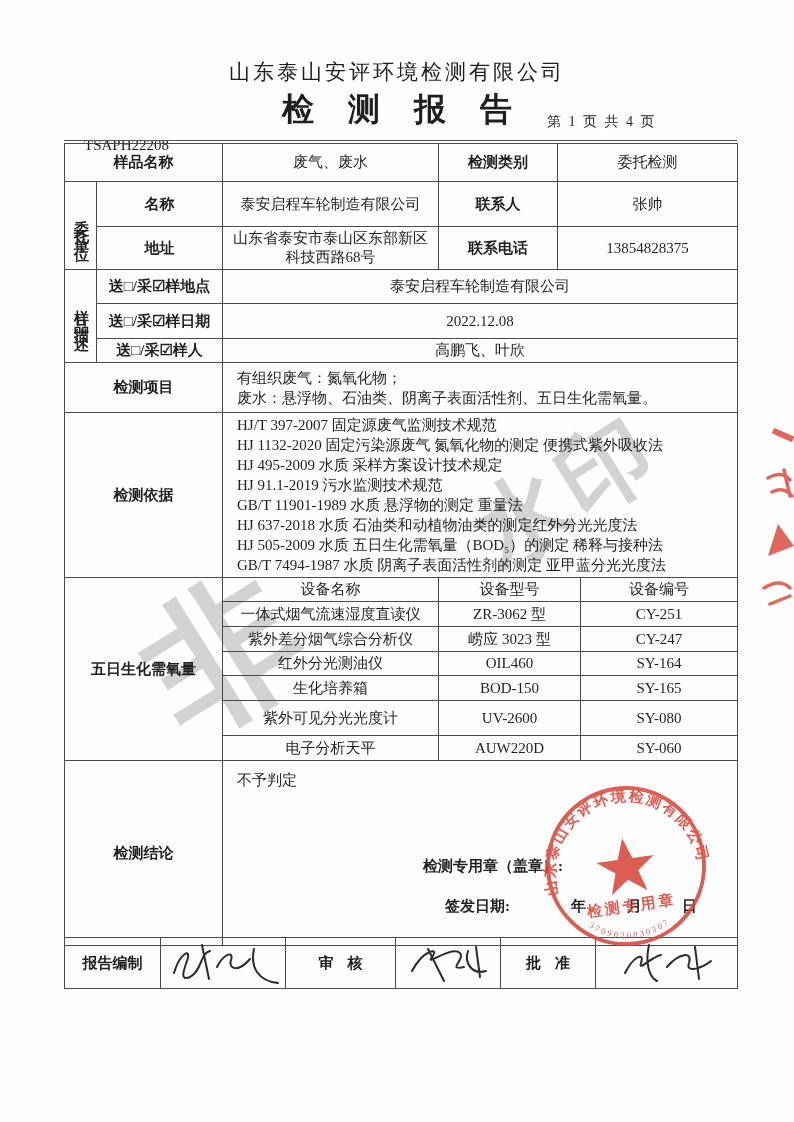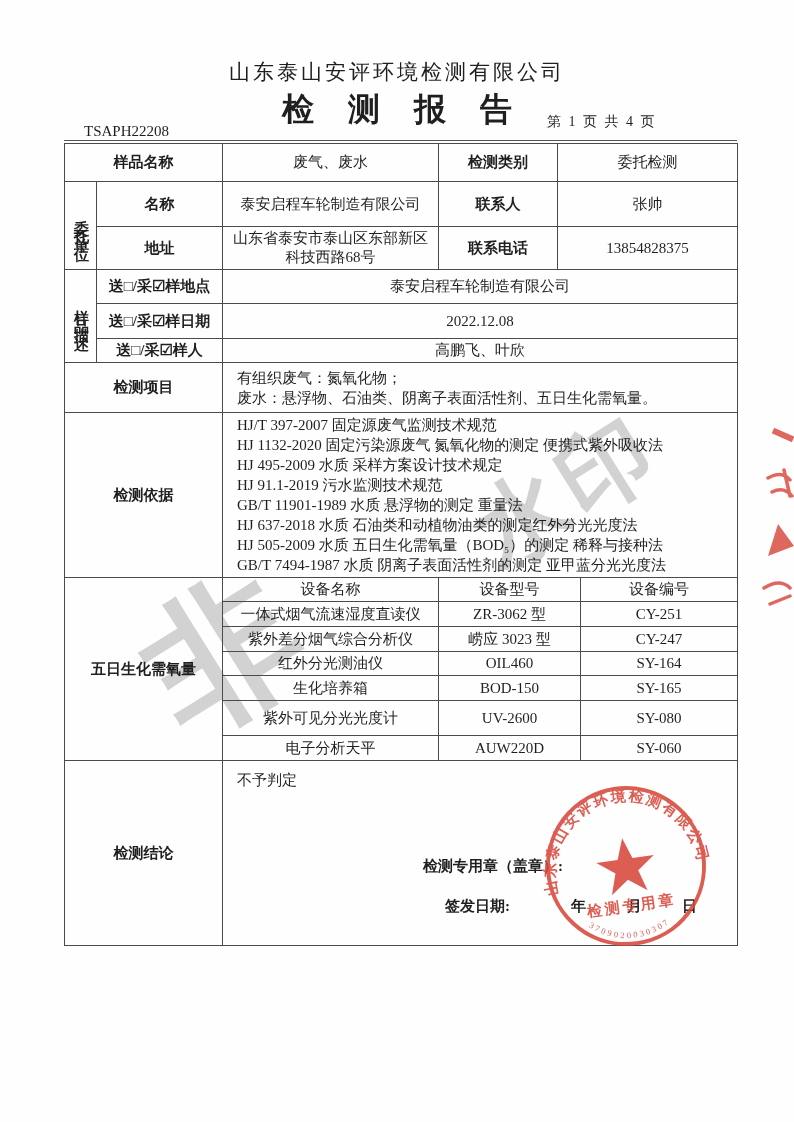--- a/index.html
+++ b/index.html
@@ -2,21 +2,21 @@
 <html><head>
 <meta charset="utf-8">
 <style>
   html,body{margin:0;padding:0;background:#e8e8e8;}
   .page{position:relative;width:794px;height:1122px;background:#fefefe;margin:0 auto;
         font-family:"Liberation Serif","DejaVu Serif",serif;color:#1f1f1f;overflow:hidden;}
   .abs{position:absolute;}
   .company-title{top:58px;left:0;width:100%;text-align:center;font-size:21px;letter-spacing:3px;font-weight:500;}
   .report-title{top:88px;left:0;width:100%;text-align:center;font-size:32px;font-weight:bold;letter-spacing:34px;text-indent:34px;}
   .page-info{top:113px;left:547px;font-size:14px;letter-spacing:2px;}
-  .report-no{top:123px;left:84px;font-size:15px;}
+  .report-no{top:137px;left:84px;font-size:15px;}
   .head-rule{top:140px;left:64px;width:673px;height:1px;background:#555;}
   table.main{position:absolute;top:143px;left:64px;border-collapse:collapse;table-layout:fixed;width:673px;}
   table.main td{border:1px solid #4a4a4a;font-size:15px;text-align:center;vertical-align:middle;padding:2px 4px;
         word-break:break-all;}
   .lbl{font-weight:bold;margin-left:41px;}
   .vlabel{font-weight:bold;line-height:1.45;padding:0;}
   .leftalign{text-align:left;padding-left:10px;}
   .lines div{line-height:20px;text-align:left;}
   table.footer{position:absolute;top:937px;left:64px;border-collapse:collapse;table-layout:fixed;width:673px;}
   table.footer td{border:1px solid #4a4a4a;font-size:15px;text-align:center;vertical-align:middle;height:46px;}
@@ -155,20 +155,52 @@
           <span style="left:0">签发日期:</span>
           <span style="left:126px">年</span>
           <span style="left:182px">月</span>
           <span style="left:237px">日</span>
         </div>
       </td>
     </tr>
   </tbody>
     </table>
 
+  <table class="footer">
+    <colgroup>
+        <col style="width:96px">
+        <col style="width:125px">
+        <col style="width:110px">
+        <col style="width:105px">
+        <col style="width:95px">
+        <col style="width:142px">
+      </colgroup>
+    <tbody>
+        <tr>
+      <td class="lbl">报告编制</td>
+      <td>
+        <svg class="sig-svg" width="130" height="44" viewBox="0 0 130 44">
+          <path d="M12 34 C18 14, 30 8, 25 22 C21 33, 18 42, 28 38 C40 32, 38 14, 48 12 M40 6 L47 40 M55 28 C62 14, 72 12, 69 21 C66 30, 76 34, 88 20 M92 10 C88 28, 96 42, 116 44" fill="none" stroke="#2a2a2a" stroke-width="2" stroke-linecap="round"></path>
+        </svg>
+      </td>
+      <td class="lbl sp2">审核</td>
+      <td>
+        <svg class="sig-svg" width="100" height="44" viewBox="0 0 100 44">
+          <path d="M14 32 C26 10, 42 8, 34 18 C26 28, 54 6, 62 14 C68 20, 48 32, 66 28 M30 10 L46 42 M70 12 C66 24, 74 36, 88 32 M78 8 L82 38" fill="none" stroke="#2a2a2a" stroke-width="2" stroke-linecap="round"></path>
+        </svg>
+      </td>
+      <td class="lbl sp2">批准</td>
+      <td>
+        <svg class="sig-svg" width="120" height="44" viewBox="0 0 120 44">
+          <path d="M18 34 C26 18, 38 12, 34 24 C31 33, 44 18, 54 16 M42 6 C38 24, 42 38, 50 42 M60 28 C72 14, 86 12, 82 24 C78 34, 94 30, 104 22 M88 8 L92 40" fill="none" stroke="#2a2a2a" stroke-width="2" stroke-linecap="round"></path>
+        </svg>
+      </td>
+    </tr>
+  </tbody>
+    </table>
 
   <svg class="abs stamp-svg" width="172" height="172" viewBox="0 0 172 172" style="transform:rotate(-8deg);">
     <defs>
       <path id="arcTop" d="M 16 110 A 72 72 0 1 1 156 110"></path>
       <path id="arcBot" d="M 34 134 A 68 68 0 0 0 138 134"></path>
     </defs>
     <circle cx="86" cy="86" r="78" fill="none" stroke="#d8483c" stroke-width="4"></circle>
     <polygon fill="#d8483c" points="86,58 93.5,79 115,79 97.5,92 104,113 86,100 68,113 74.5,92 57,79 78.5,79"></polygon>
     <text fill="#d8483c" font-size="15" font-weight="bold" letter-spacing="2" font-family="Liberation Serif, DejaVu Serif, serif">
       <textPath href="#arcTop" startOffset="2%">山东泰山安评环境检测有限公司</textPath>

